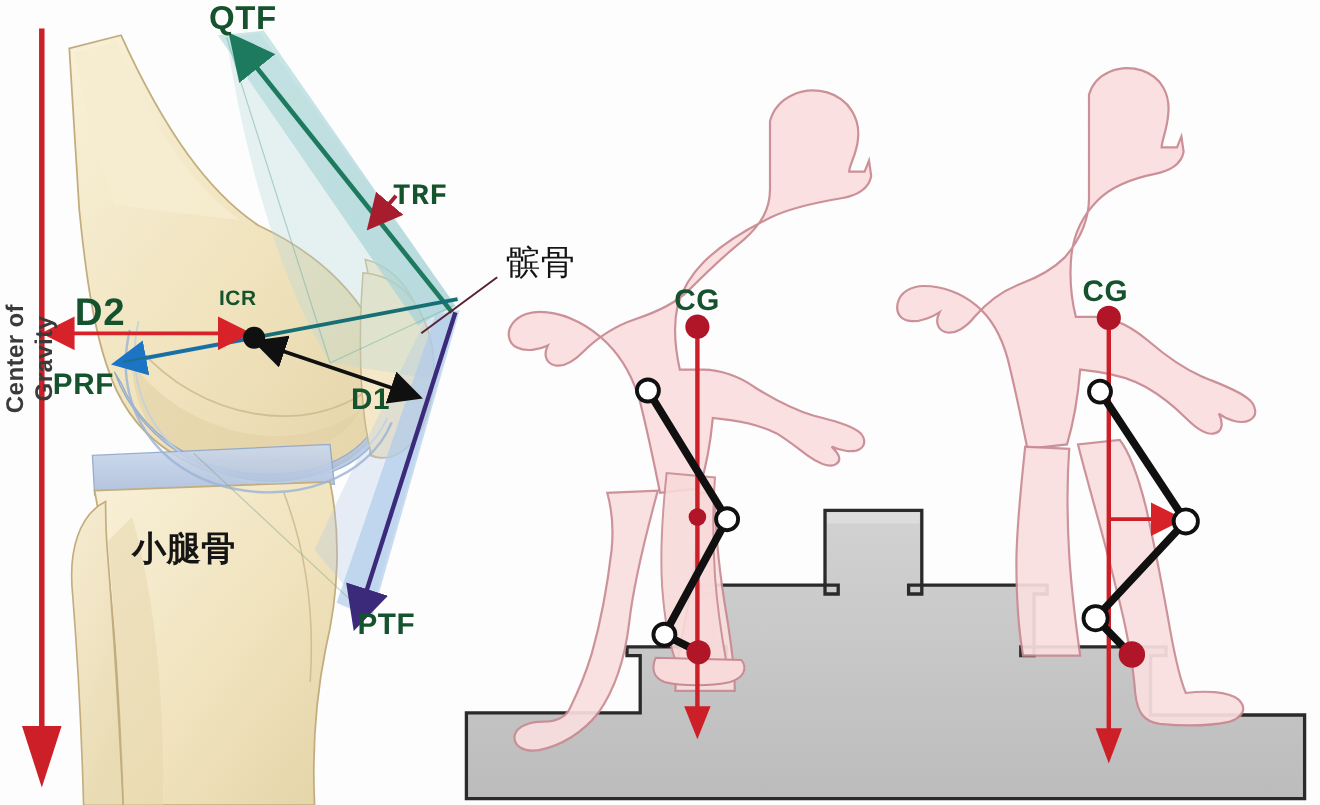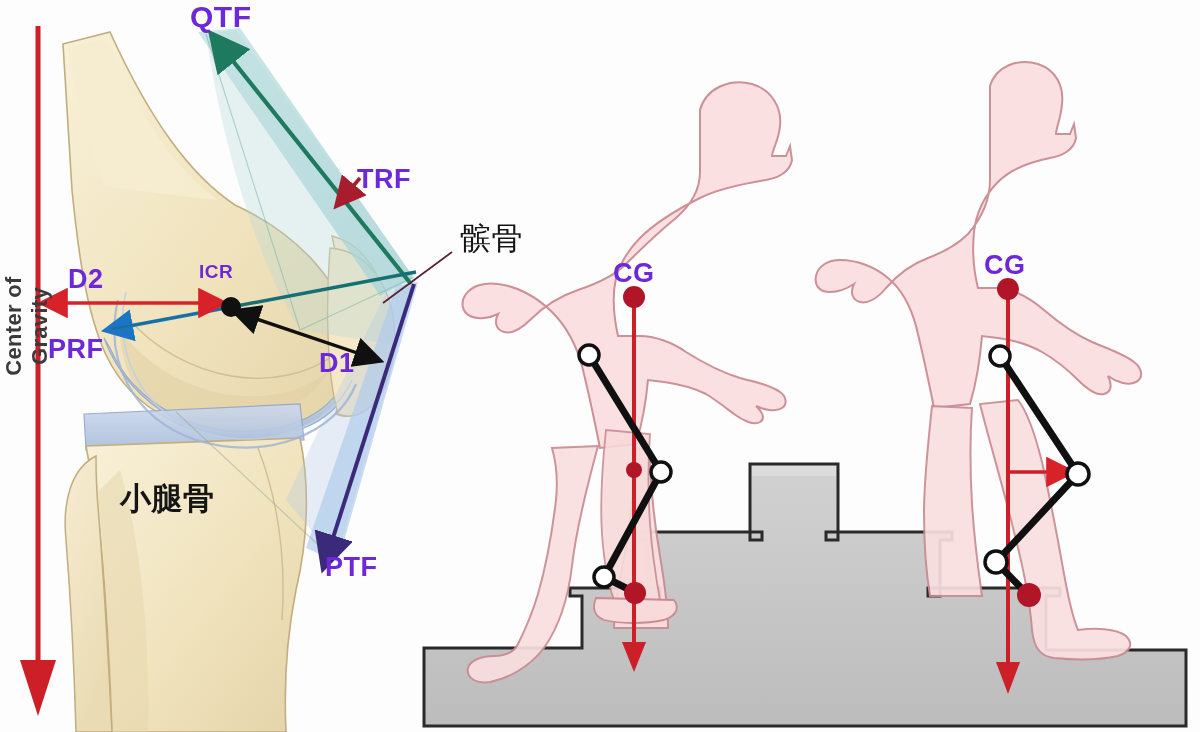--- a/index.html
+++ b/index.html
@@ -1,20 +1,20 @@
 <!DOCTYPE html>
 <html><head>
 <meta charset="utf-8">
 <style>
   html,body{margin:0;padding:0;background:#ffffff;}
   body{width:1200px;height:732px;overflow:hidden;
        font-family:"Liberation Sans","DejaVu Sans",sans-serif;}
   #stage{position:relative;width:1200px;height:732px;background:#fdfdfd;}
   svg.layer{position:absolute;left:0;top:0;width:1200px;height:732px;}
-  .lbl{position:absolute;font-weight:bold;color:#6d28d9;white-space:nowrap;
+  .lbl{position:absolute;font-weight:bold;color:#14532d;white-space:nowrap;
        letter-spacing:0.5px;}
   .lbl-en{font-family:"Liberation Sans",sans-serif;}
   .lbl-cjk{font-family:"DejaVu Sans",sans-serif;font-weight:500;color:#151515;}
   #cog-label{position:absolute;left:-58px;top:300px;width:170px;
        transform:rotate(-90deg);transform-origin:center center;
        font-size:22px;font-weight:bold;color:#3a3a3a;text-align:center;
        font-family:"Liberation Sans",sans-serif;letter-spacing:0.3px;}
 </style>
 </head>
 <body>
@@ -272,29 +272,29 @@
       <circle cx="996" cy="562" r="11" fill="#ffffff" stroke="#101010" stroke-width="3.5"></circle>
       <circle cx="1029" cy="595" r="12" fill="#b01528"></circle>
       <circle cx="1008" cy="289" r="11" fill="#b01528"></circle>
     </g>
   </svg>
 
   <div id="cog-label">Center of Gravity</div>
 
   <div class="lbl lbl-en" style="left:190px;top:0px;font-size:30px;">QTF</div>
 
-  <div class="lbl lbl-en" style="left:357px;top:164px;font-size:27px;">TRF</div>
+  <div class="lbl lbl-en" style="left:357px;top:164px;font-size:27px;font-family:Liberation Mono, monospace;">TRF</div>
 
   <div class="lbl lbl-en" style="left:325px;top:552px;font-size:27px;text-align:right;">PTF</div>
 
   <div class="lbl lbl-en" style="left:48px;top:334px;font-size:27px;">PRF</div>
 
   <div class="lbl lbl-en" style="left:308px;top:348px;font-size:27px;margin-left:11px;">D1</div>
 
-  <div class="lbl lbl-en" style="left:68px;top:264px;font-size:27px;">D2</div>
+  <div class="lbl lbl-en" style="left:68px;top:264px;font-size:35px;">D2</div>
 
   <div class="lbl lbl-en" style="left:199px;top:261px;font-size:19px;">ICR</div>
 
 
   <div class="lbl lbl-cjk" style="left:120px;top:478px;font-size:31px;font-weight:bold;">小腿骨</div>
 
   <div class="lbl lbl-cjk" style="left:460px;top:218px;font-size:31px;">髌骨</div>
 
   <div class="lbl lbl-en" style="left:613px;top:258px;font-size:27px;">CG</div>
 

